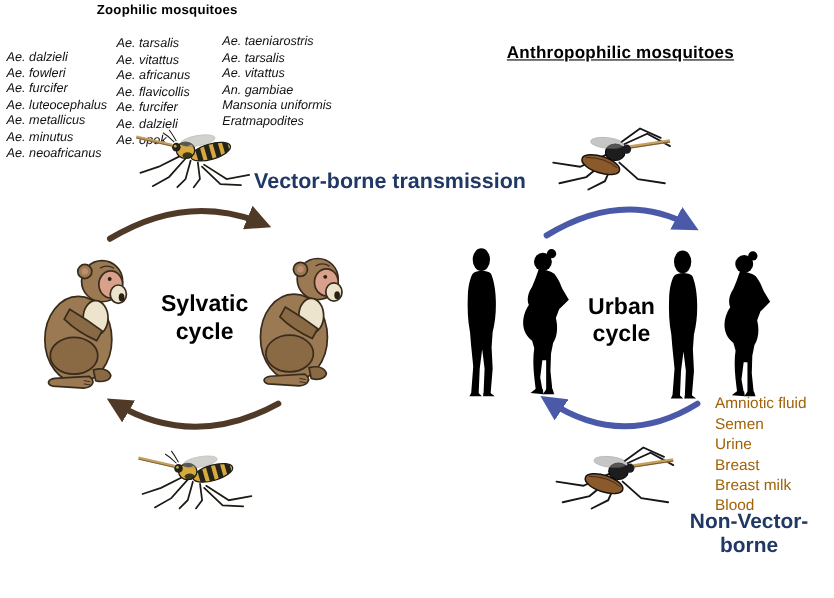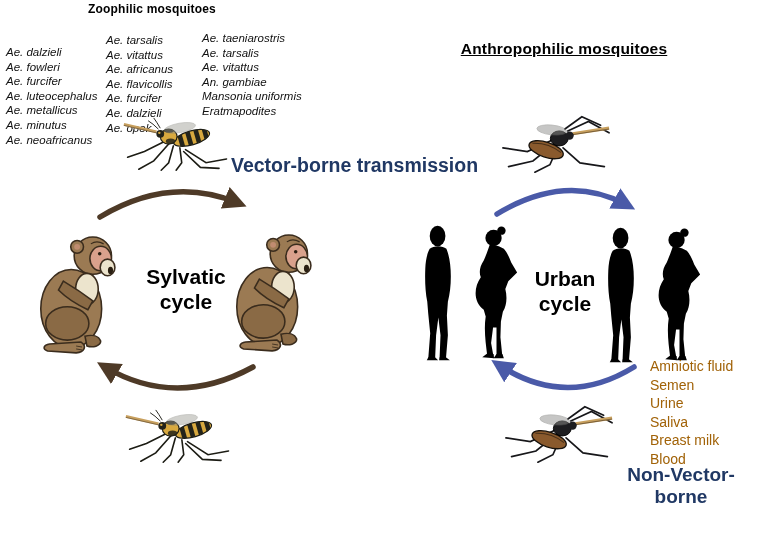--- a/index.html
+++ b/index.html
@@ -211,21 +211,21 @@
     </svg>
   <div class="abs cycle-label" style="left:512px;top:266px;width:106px;">
       <div class="cycle-line">Urban</div>
       <div class="cycle-line">cycle</div>
     </div>
 
   <div class="abs" id="fluids-list" style="left:650px;top:357px;">
       <div class="fluid-item">Amniotic fluid</div>
       <div class="fluid-item">Semen</div>
       <div class="fluid-item">Urine</div>
-      <div class="fluid-item">Saliva</div>
+      <div class="fluid-item">Breast</div>
       <div class="fluid-item">Breast milk</div>
       <div class="fluid-item">Blood</div>
     </div>
 
   <div class="abs transmission" id="nonvector-label" style="left:604px;top:464px;width:154px;">
       <div class="nv-line">Non-Vector-</div>
       <div class="nv-line">borne</div>
     </div>
 
 </div>

